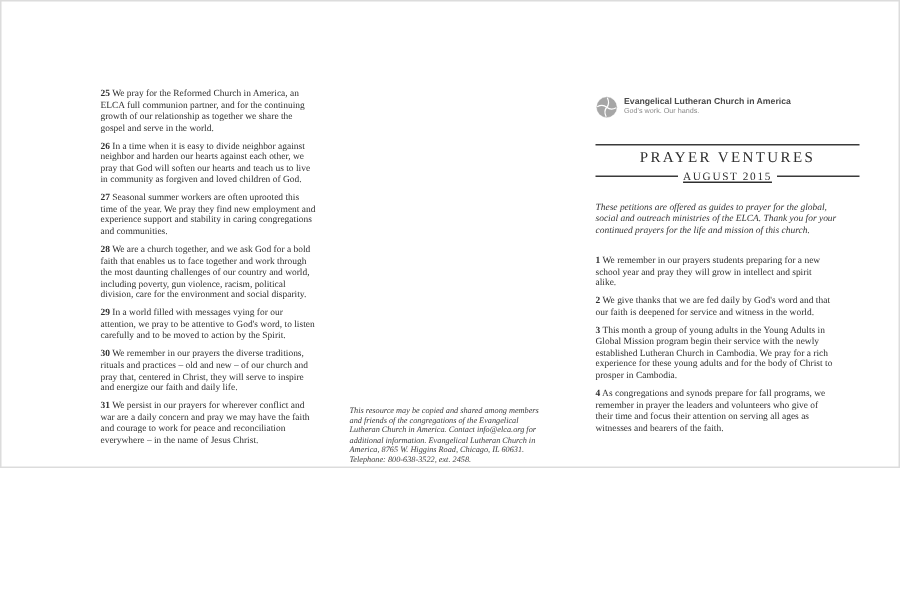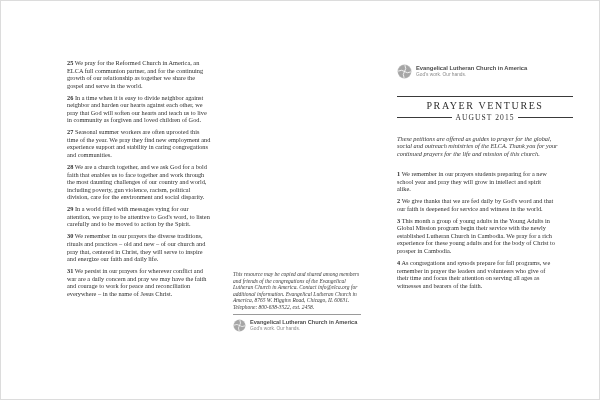--- a/index.html
+++ b/index.html
@@ -1,18 +1,18 @@
 <!DOCTYPE html>
 <html><head>
 <meta charset="utf-8">
 <style>
   html,body{margin:0;padding:0;background:#fff;}
   .page{
     position:relative;
-    width:600px;height:400px;
+    width:600px;height:312px;
     box-sizing:border-box;
     background:#ffffff;
     border:1px solid #dcdcdc;
     font-family:"Liberation Serif", serif;
     color:#2e2e2e;
     overflow:hidden;
   }
   
   .col{position:absolute;}
   .col-left{left:66px;top:58px;width:144px;}
@@ -59,21 +59,21 @@
     padding-top:3px;
     text-align:center;
   }
   .cover-title{
     font-size:10px;
     letter-spacing:1.6px;
     color:#2e2e2e;
     line-height:1.1;
   }
   .subtitle-row{
-    display:flex;align-items:center;gap:3px;margin-top:1.5px;
+    display:flex;align-items:center;gap:3px;margin-top:1.5px;text-decoration:underline;
   }
   .subtitle-row .line{flex:1;height:1px;background:#3a3a3a;}
   .cover-subtitle{
     font-size:7.5px;letter-spacing:1.1px;white-space:nowrap;color:#2e2e2e;
   }
   .cover-intro{
     margin:13px 0 0 0;
     width:162px;
     font-size:6.3px;line-height:1.25;
     font-style:italic;color:#333;

